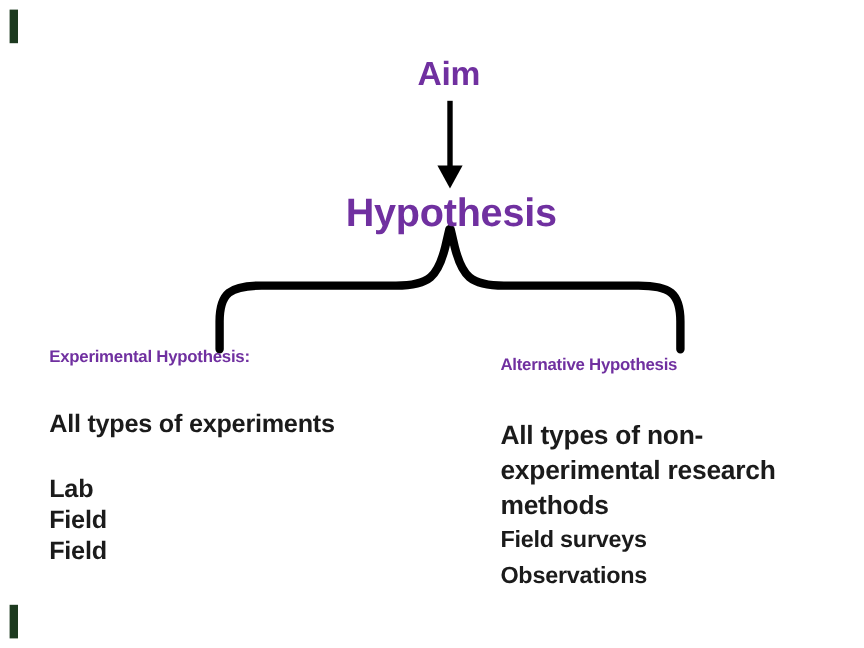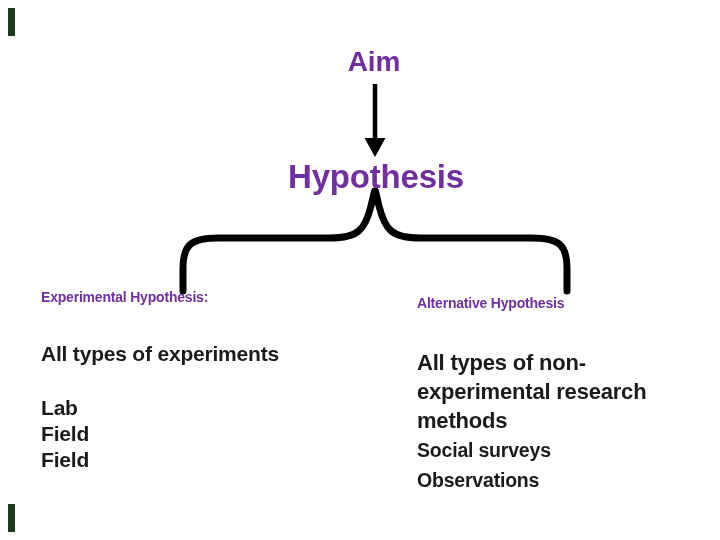--- a/index.html
+++ b/index.html
@@ -92,17 +92,17 @@
     <div>Lab</div>
     <div>Field</div>
     <div>Field</div>
   </div>
 
   <div class="branch-heading right-heading">Alternative Hypothesis</div>
 
   <div class="branch-text right-sub">All types of non-experimental research methods</div>
 
   <div class="branch-text right-items">
-    <div>Social surveys</div>
+    <div>Field surveys</div>
     <div>Observations</div>
   </div>
 
 </div>
 
 </body></html>

